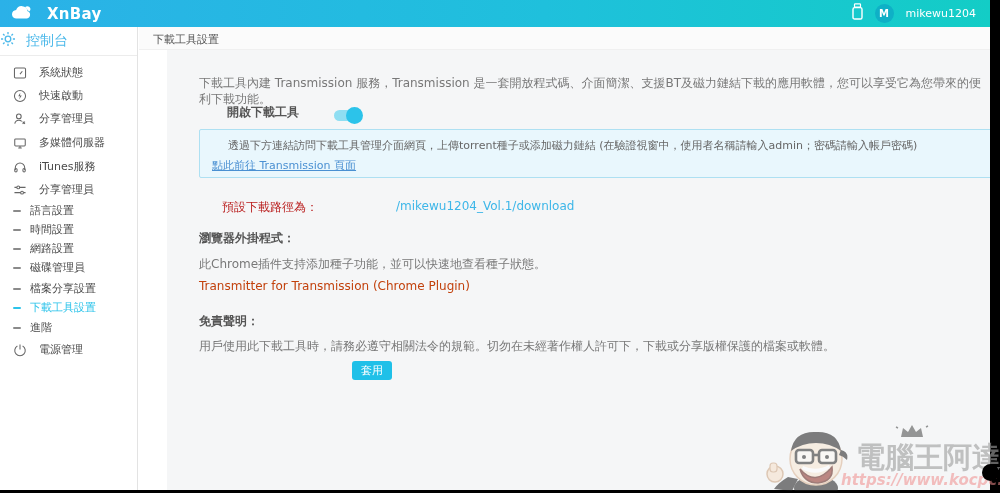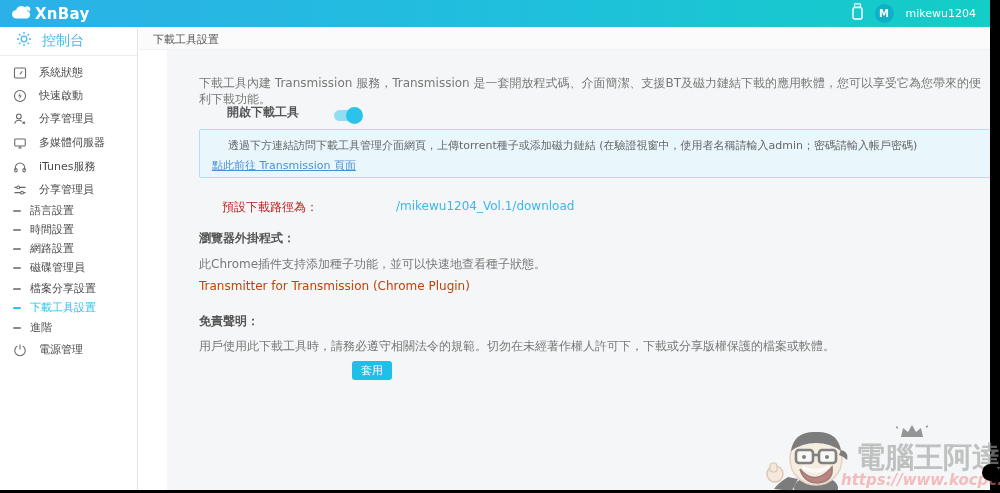--- a/index.html
+++ b/index.html
@@ -5,32 +5,32 @@
   * { margin:0; padding:0; box-sizing:border-box; }
   body { background:#222; }
   .screen { position:relative; width:1000px; height:493px; background:#000; overflow:hidden;
             font-family:"DejaVu Sans", sans-serif; }
   .app { position:absolute; left:0; top:0; width:990px; height:490px; background:#fff; overflow:hidden; }
 
   
   .topbar { position:absolute; left:0; top:0; width:990px; height:27px;
             background:linear-gradient(90deg,#2bb1e8 0%, #1fc0dc 55%, #13cdc6 100%);
             display:flex; align-items:center; }
-  .logo { display:flex; align-items:center; gap:1px; margin-left:10px; }
+  .logo { display:flex; align-items:center; gap:13px; margin-left:10px; }
   .logo-text { color:#fff; font-weight:bold; font-size:15px; letter-spacing:.3px; }
   .topbar-right { position:absolute; right:14px; top:0; height:27px; display:flex; align-items:center; gap:12px; }
   .avatar { width:19px; height:19px; border-radius:50%; background:#0fb0c6; color:#fff;
             font-size:10px; font-weight:bold; display:flex; align-items:center; justify-content:center; }
   .username { color:#fff; font-size:11px; }
 
   
   .sidebar { position:absolute; left:0; top:27px; width:138px; height:463px; background:#fff;
              border-right:1px solid #e3e3e3; }
   .sb-header { height:29px; border-bottom:1px solid #ececec; display:flex; align-items:center; gap:10px;
-               padding-left:16px; color:#4db9ea; }
+               padding-left:0; color:#4db9ea; }
   .sb-header-label { font-size:14px; }
   .sb-item { position:absolute; left:0; width:100%; height:17px; display:flex; align-items:center; gap:12px;
              padding-left:12px; color:#4a4a4a; font-size:11px; cursor:pointer; }
   .sb-item .ic { width:15px; height:15px; flex:0 0 15px; display:flex; align-items:center; justify-content:center; }
   .sb-sub { position:absolute; left:0; width:100%; height:15px; display:flex; align-items:center; gap:9px;
             padding-left:13px; color:#4a4a4a; font-size:11px; cursor:pointer; }
   .dash { width:8px; height:2px; border-radius:1px; background:#8a8a8a; flex:0 0 8px; }
   .sb-sub.active { color:#2cc3ea; }
   .sb-sub.active .dash { background:#2cc3ea; }
 

